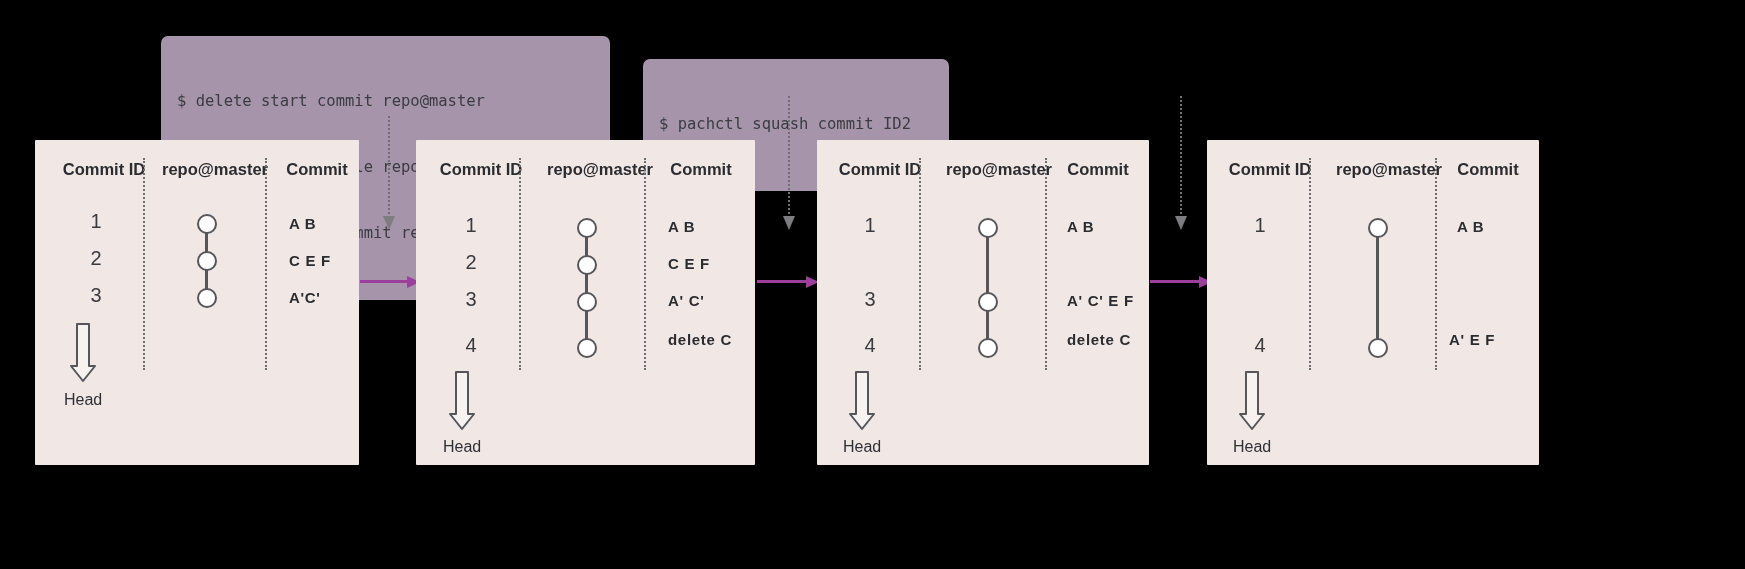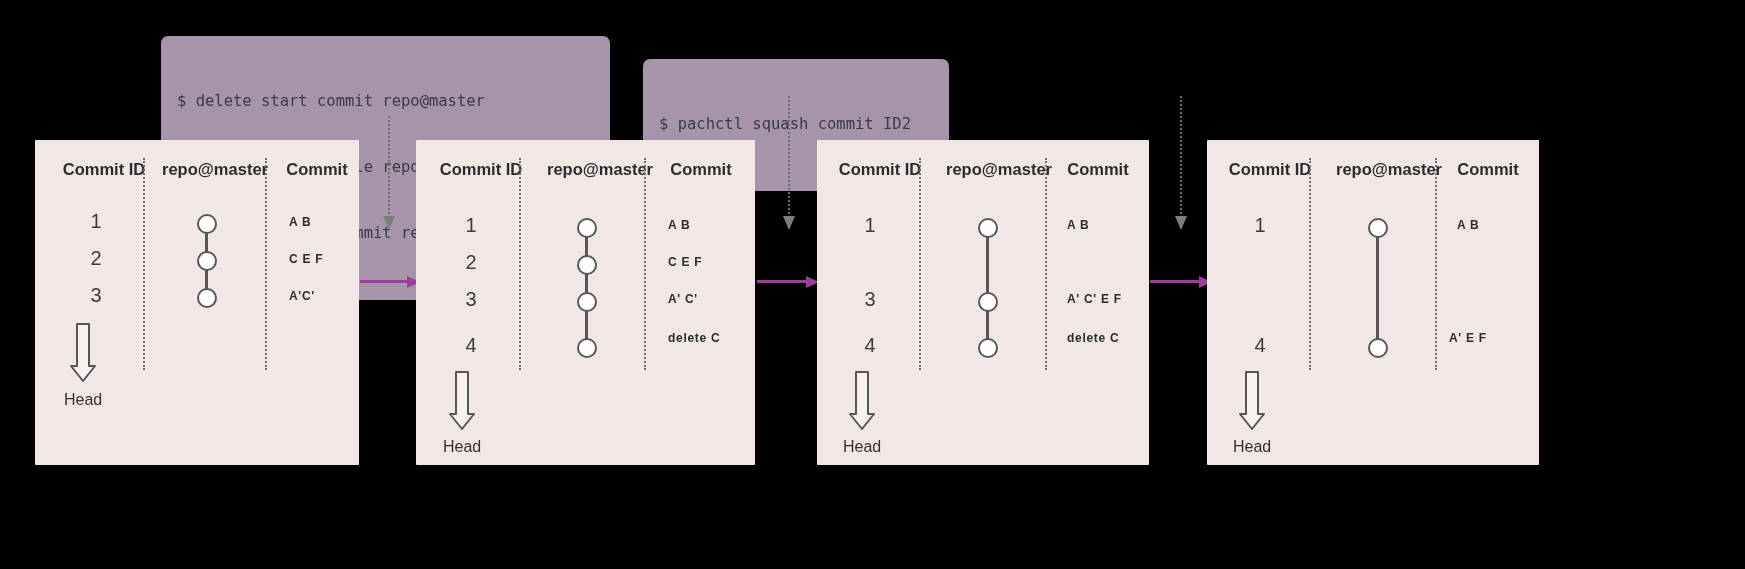--- a/index.html
+++ b/index.html
@@ -96,21 +96,21 @@
     position: absolute;
     font-size: 20px;
     color: #3a3a3f;
     font-weight: 400;
     text-align: center;
     white-space: nowrap;
   }
   
   .cval {
     position: absolute;
-    font-size: 12px;
+    font-size: 15px;
     font-weight: bold;
     color: #2b2b30;
     letter-spacing: 0.7px;
     white-space: nowrap;
   }
 
   
   .gnode {
     position: absolute;
     width: 20px; height: 20px;

